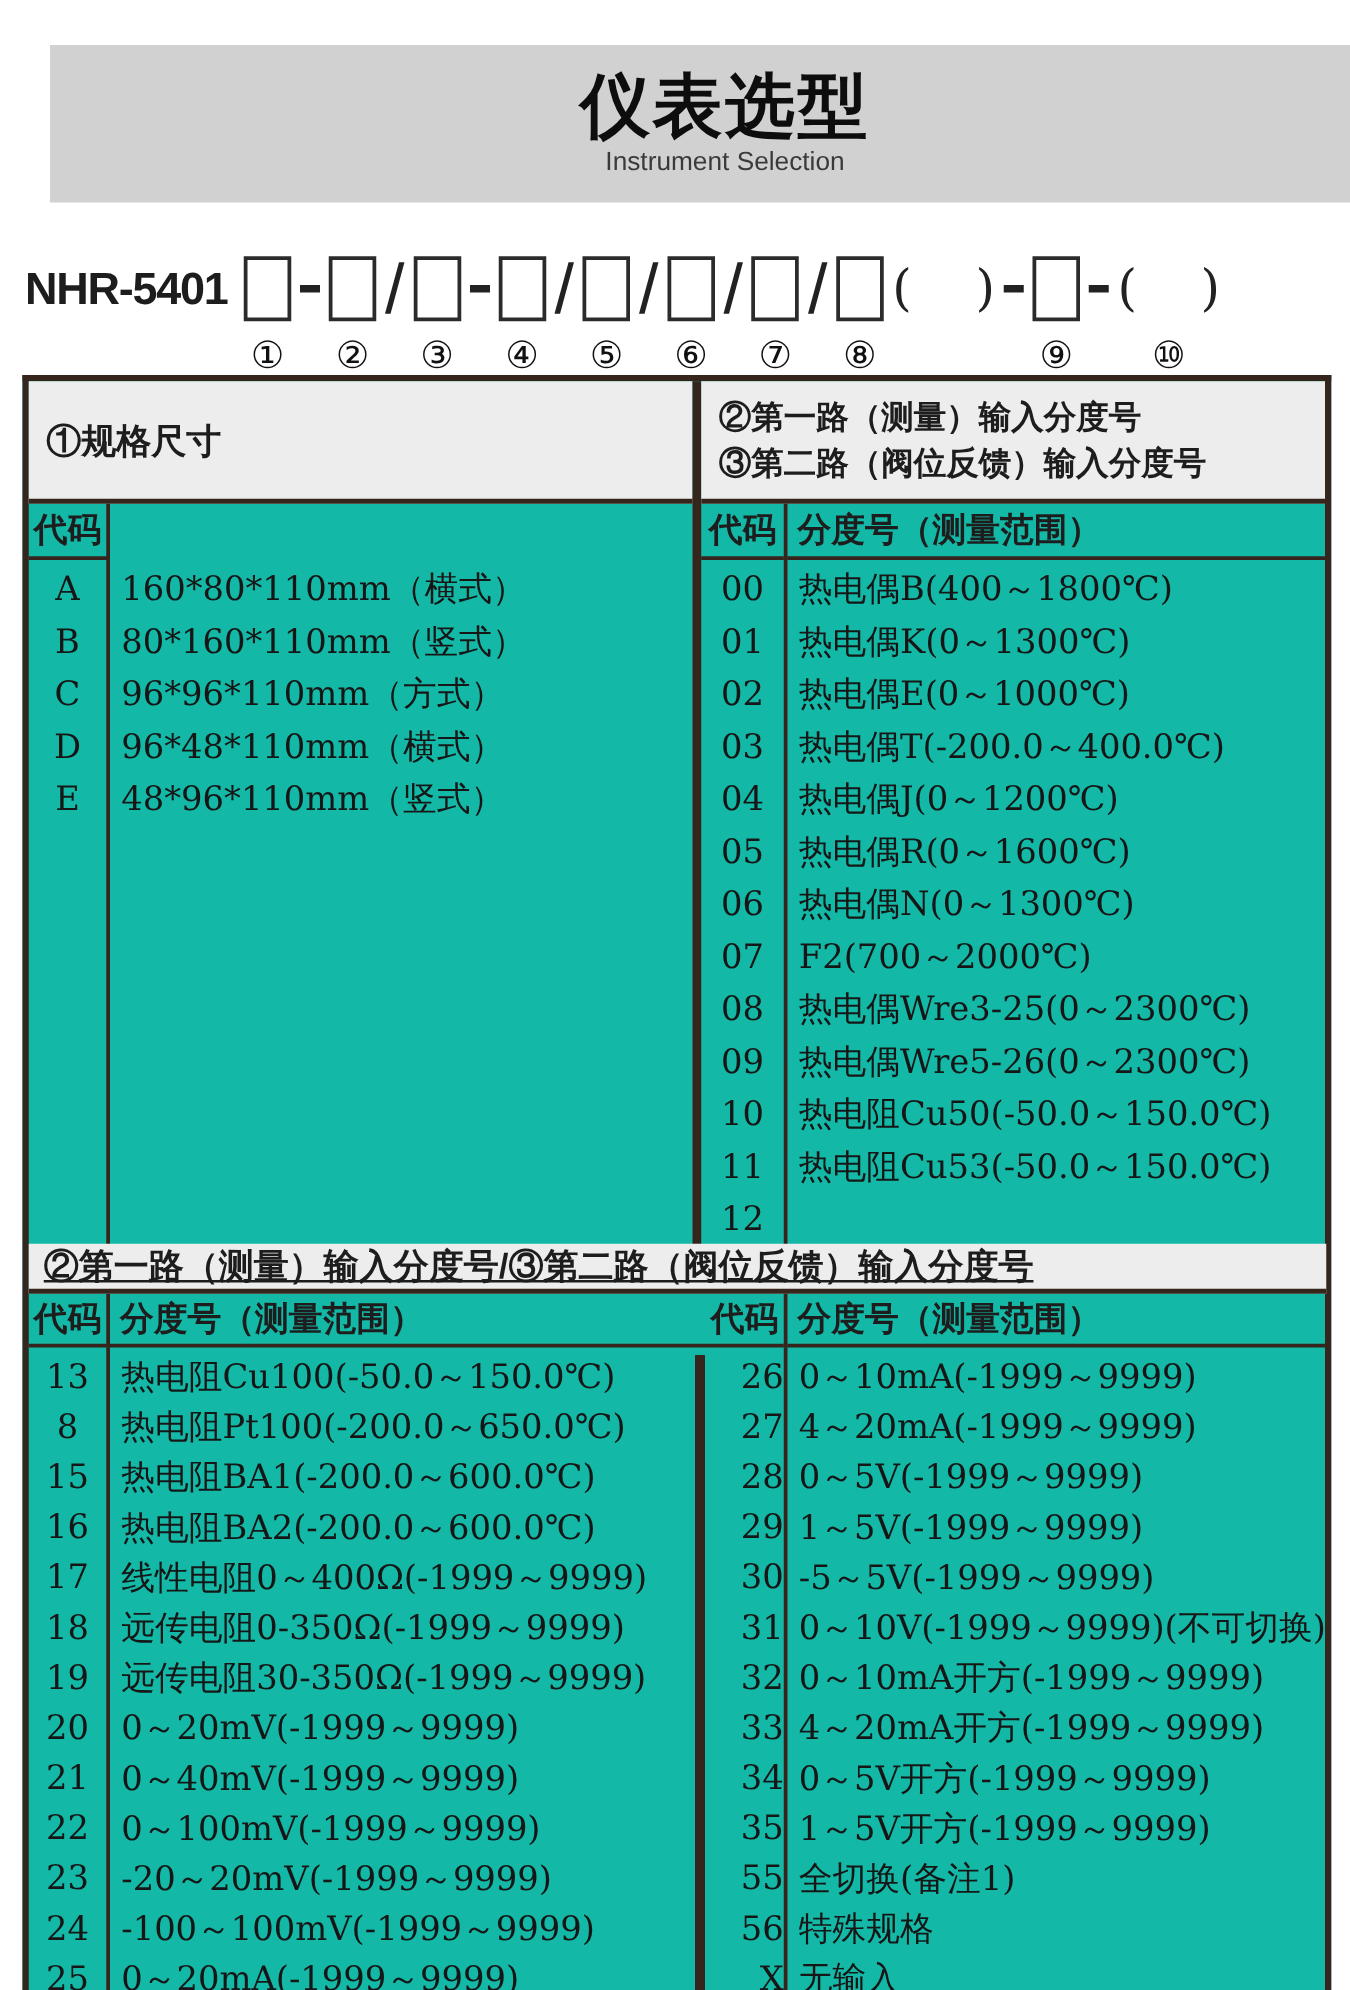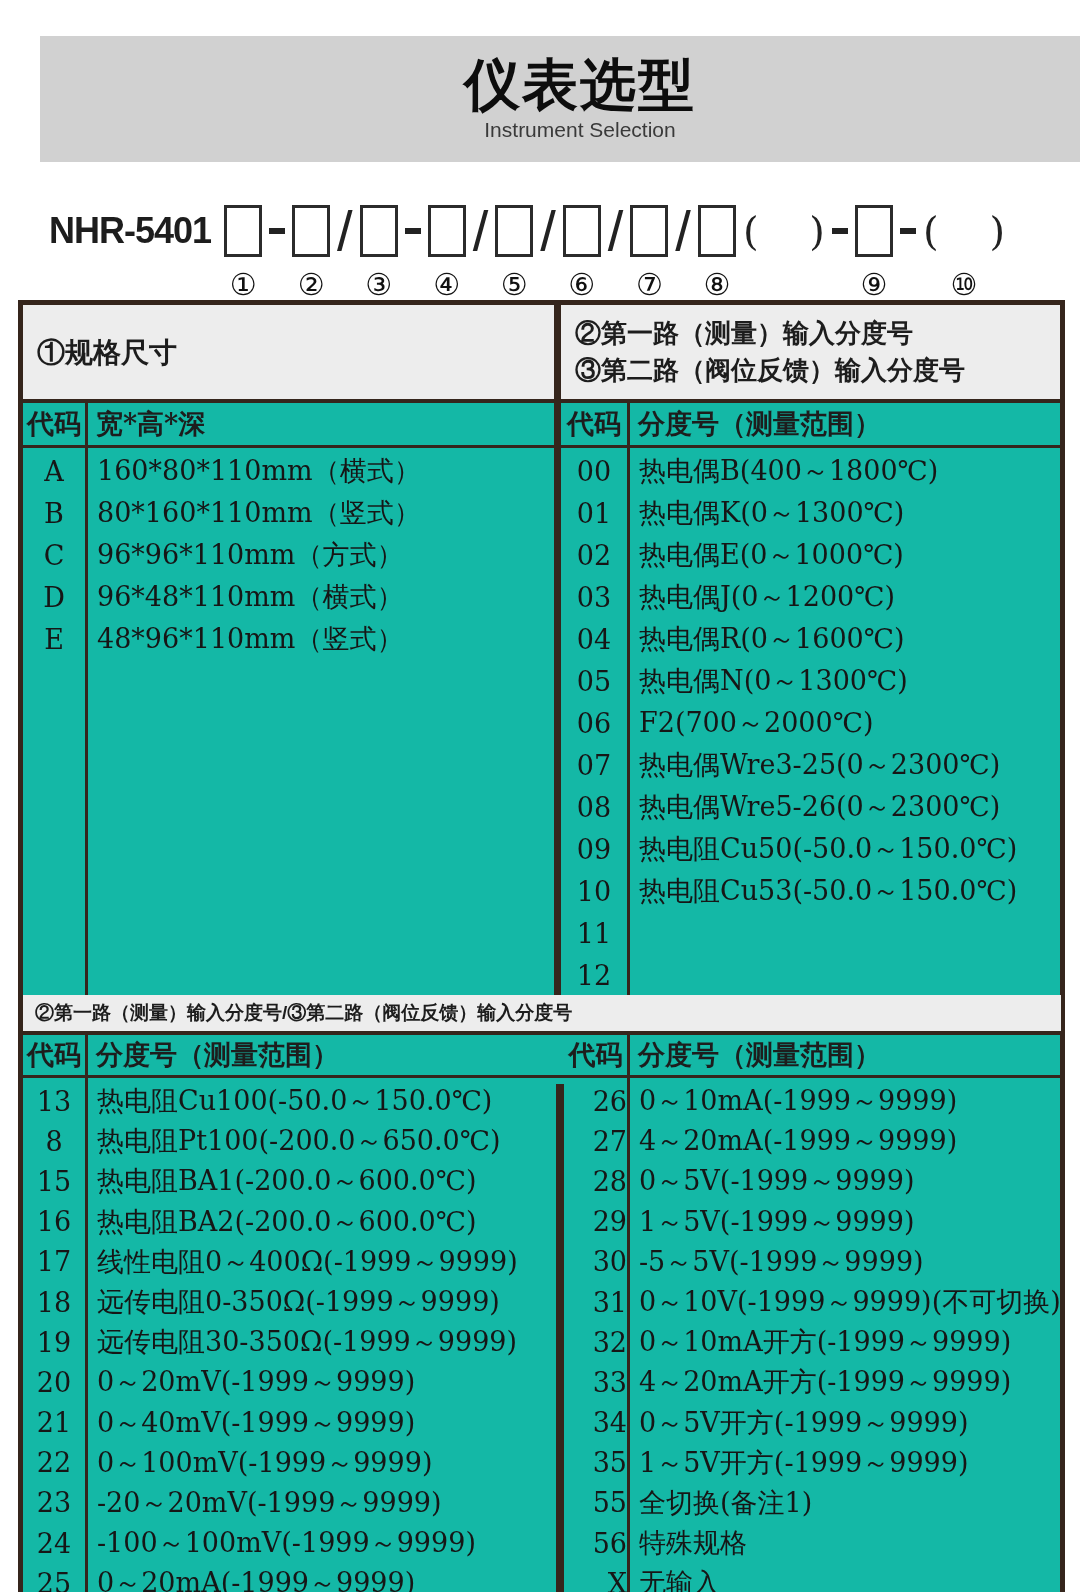--- a/index.html
+++ b/index.html
@@ -13,21 +13,21 @@
   html,body{width:1080px;height:1592px;overflow:hidden;background:#fff;}
   body{position:relative;font-family:"Liberation Sans",sans-serif;color:var(--txt);}
 
   
   .title-band{position:absolute;left:0;top:36px;width:1080px;height:126px;background:var(--band);
               display:flex;flex-direction:column;align-items:center;justify-content:center;margin-left:40px;}
   .title-cn{font-family:"Liberation Sans",sans-serif;font-weight:bold;font-size:56px;line-height:60px;color:#0d0d0d;letter-spacing:2px;}
   .title-en{font-size:21px;line-height:26px;color:#3a3a3a;margin-top:2px;}
 
   
-  .code-line{position:absolute;left:49px;top:202px;display:flex;align-items:flex-start;gap:7px;}
+  .code-line{position:absolute;left:20px;top:202px;display:flex;align-items:flex-start;gap:7px;}
   .mc-prefix{font-weight:bold;font-size:36px;line-height:58px;letter-spacing:-1px;white-space:nowrap;margin-right:6px;}
   .mc-unit{display:flex;flex-direction:column;align-items:center;}
   .mc-top{height:58px;display:flex;align-items:center;justify-content:center;}
   .mc-box{width:38px;height:52px;border:3px solid var(--box);background:#fff;}
   .mc-dash{width:16px;height:6px;background:#222;}
   .mc-slash{font-size:56px;line-height:58px;font-weight:400;color:#222;}
   .mc-paren{font-size:40px;line-height:58px;font-weight:400;color:#222;font-family:"DejaVu Serif","Liberation Serif",serif;}
   .mc-num{height:34px;margin-top:8px;font-size:30px;line-height:34px;color:#111;
           font-family:"DejaVu Sans","Liberation Sans",sans-serif;}
 
@@ -42,21 +42,21 @@
          grid-template-columns:62px 3px 468px 8px 63px 3px 1fr;
          grid-template-rows:40px 43px 1fr;}
 
   .vline{background:var(--bc);}
   .hb4{border-bottom:4px solid var(--bc);}
   .hb3{border-bottom:3px solid var(--bc);}
 
   .hdr-cell{background:var(--hbg);display:flex;flex-direction:column;justify-content:center;
             padding-left:14px;font-weight:bold;font-size:28px;line-height:37px;}
   .band-cell{background:var(--hbg);display:flex;align-items:center;padding-left:12px;
-             font-weight:bold;font-size:19px;}
+             font-weight:bold;font-size:28px;text-decoration:underline;}
   .sub-cell{display:flex;align-items:center;font-weight:bold;font-size:27px;
             font-family:"DejaVu Serif","Liberation Serif",serif;}
   .sub-center{justify-content:center;}
   .sub-left{padding-left:8px;}
 
   .stack{display:flex;flex-direction:column;}
   .cellline{flex:0 0 auto;display:flex;align-items:center;font-size:27px;color:#161616;
             font-family:"DejaVu Serif","Liberation Serif",serif;white-space:nowrap;}
   .lh42 .cellline{height:42px;}
   .lh40 .cellline{height:40.2px;}
@@ -208,21 +208,20 @@
       <span>①规格尺寸</span>
     </div>
     <div class="vline" style="grid-column:4;grid-row:1/span 3;"></div>
     <div class="hdr-cell hb4" style="grid-column:5/span 3;grid-row:1;font-size:26px;">
       <span>②第一路（测量）输入分度号</span>
       <span>③第二路（阀位反馈）输入分度号</span>
     </div>
 
     <div class="sub-cell sub-center hb3" style="grid-column:1;grid-row:2;">代码</div>
     <div class="vline hb3" style="grid-column:2;grid-row:2;"></div>
-    <div class="sub-cell sub-left hb3" style="grid-column:3;grid-row:2;">宽*高*深</div>
     <div class="sub-cell sub-center hb3" style="grid-column:5;grid-row:2;">代码</div>
     <div class="vline hb3" style="grid-column:6;grid-row:2;"></div>
     <div class="sub-cell sub-left hb3" style="grid-column:7;grid-row:2;">分度号（测量范围）</div>
 
     <div class="stack lh42 c-center" style="grid-column:1;grid-row:3;padding-top:2px;">
         <div class="cellline">A</div>
         <div class="cellline">B</div>
         <div class="cellline">C</div>
         <div class="cellline">D</div>
         <div class="cellline">E</div>
@@ -248,20 +247,21 @@
         <div class="cellline">09</div>
         <div class="cellline">10</div>
         <div class="cellline">11</div>
         <div class="cellline">12</div>
       </div>
     <div class="vline" style="grid-column:6;grid-row:3;"></div>
     <div class="stack lh42 c-left" style="grid-column:7;grid-row:3;padding-top:2px;">
         <div class="cellline">热电偶B(400～1800℃)</div>
         <div class="cellline">热电偶K(0～1300℃)</div>
         <div class="cellline">热电偶E(0～1000℃)</div>
+        <div class="cellline">热电偶T(-200.0～400.0℃)</div>
         <div class="cellline">热电偶J(0～1200℃)</div>
         <div class="cellline">热电偶R(0～1600℃)</div>
         <div class="cellline">热电偶N(0～1300℃)</div>
         <div class="cellline">F2(700～2000℃)</div>
         <div class="cellline">热电偶Wre3-25(0～2300℃)</div>
         <div class="cellline">热电偶Wre5-26(0～2300℃)</div>
         <div class="cellline">热电阻Cu50(-50.0～150.0℃)</div>
         <div class="cellline">热电阻Cu53(-50.0～150.0℃)</div>
       </div>
   </div>

